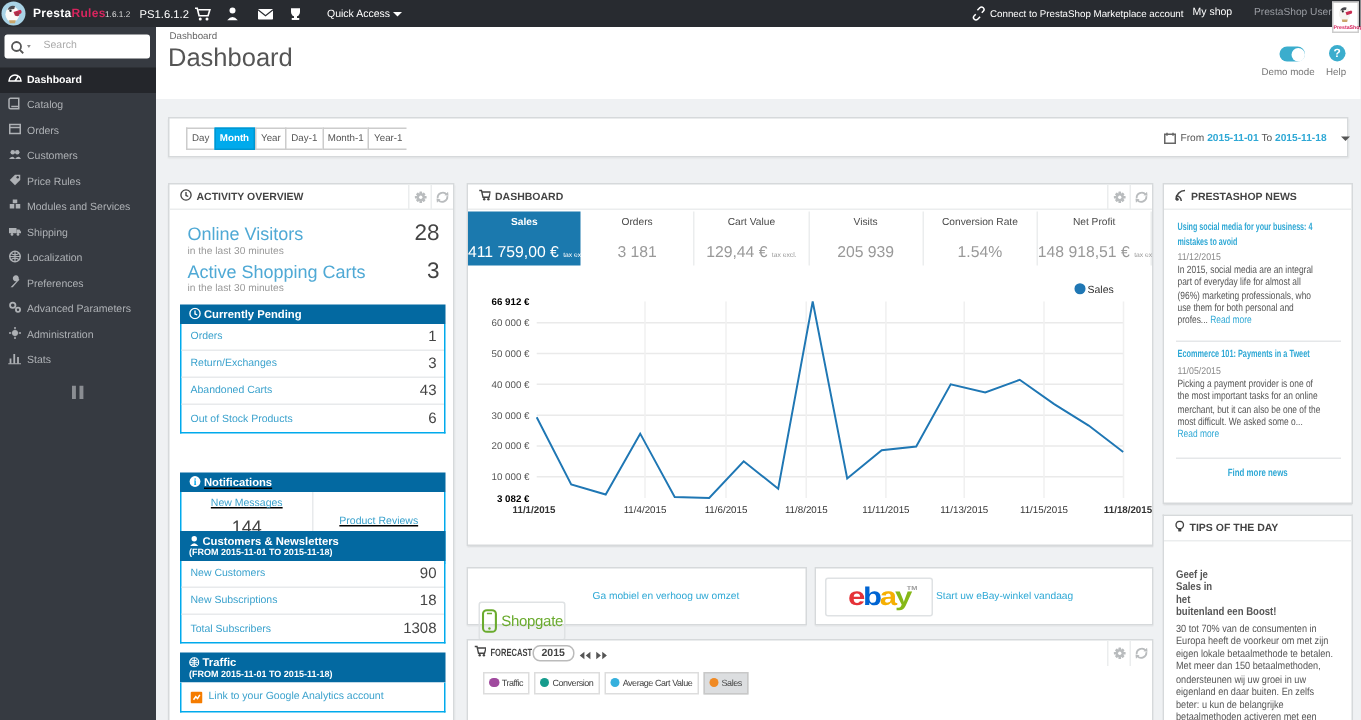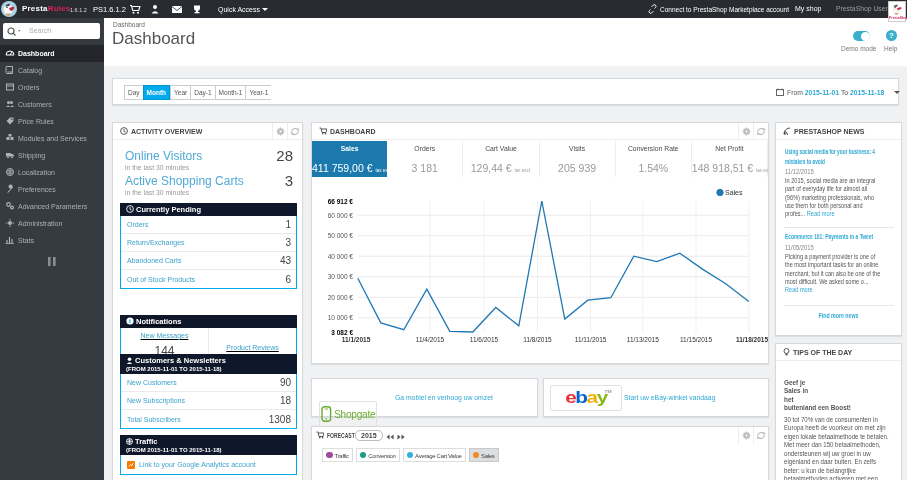--- a/index.html
+++ b/index.html
@@ -6,21 +6,21 @@
 html,body { width:907px; height:480px; overflow:hidden; font-family:"Liberation Sans",sans-serif; background:#efefef; }
 #topbar { position:absolute; left:0; top:0; width:907px; height:18px; background:#282b30; color:#fff; z-index:50; }
 #sidebar { position:absolute; left:0; top:18px; width:104px; height:462px; background:#363a41; }
 #headband { position:absolute; left:104px; top:18px; width:803px; height:48px; background:#fff; }
 #graybg { position:absolute; left:104px; top:66px; width:803px; height:414px; background:#eff1f3; }
 .panel { position:absolute; background:#fff; border:1px solid #d6d9db; box-shadow:0 1px 1px rgba(0,0,0,.08); }
 .phead { height:17px; line-height:17px; font-size:7px; font-weight:bold; color:#444; padding-left:7px; letter-spacing:0; border-bottom:1px solid #ebedee; }
 .phead svg { vertical-align:-1px; margin-right:3px; }
 .picons { position:absolute; top:0; right:0; height:17px; display:flex; }
 .pic { width:15px; height:17px; border-left:1px solid #ebedee; display:flex; align-items:center; justify-content:center; }
-.bluebar { background:#0f172a; color:#fff; margin:0 7px; padding:2px 6px 2px 6px; font-size:7.5px; font-weight:bold; }
+.bluebar { background:#0369a1; color:#fff; margin:0 7px; padding:2px 6px 2px 6px; font-size:7.5px; font-weight:bold; }
 .bluebar .sub { font-size:6px; font-weight:bold; display:block; margin-top:1px; }
 .btable { border:1px solid #00aaec; border-top:none; margin:0 7px; background:#fff; }
 .brow { display:flex; justify-content:space-between; align-items:center; height:18px; padding:0 5px 0 6px; border-bottom:1px solid #e8eaec; }
 .brow:last-child { border-bottom:none; }
 .brow .lab { color:#3ba2cd; font-size:7px; }
 .brow .val { color:#444; font-size:10px; }
 svg { display:block; }
 </style>
 </head>
 <body>

